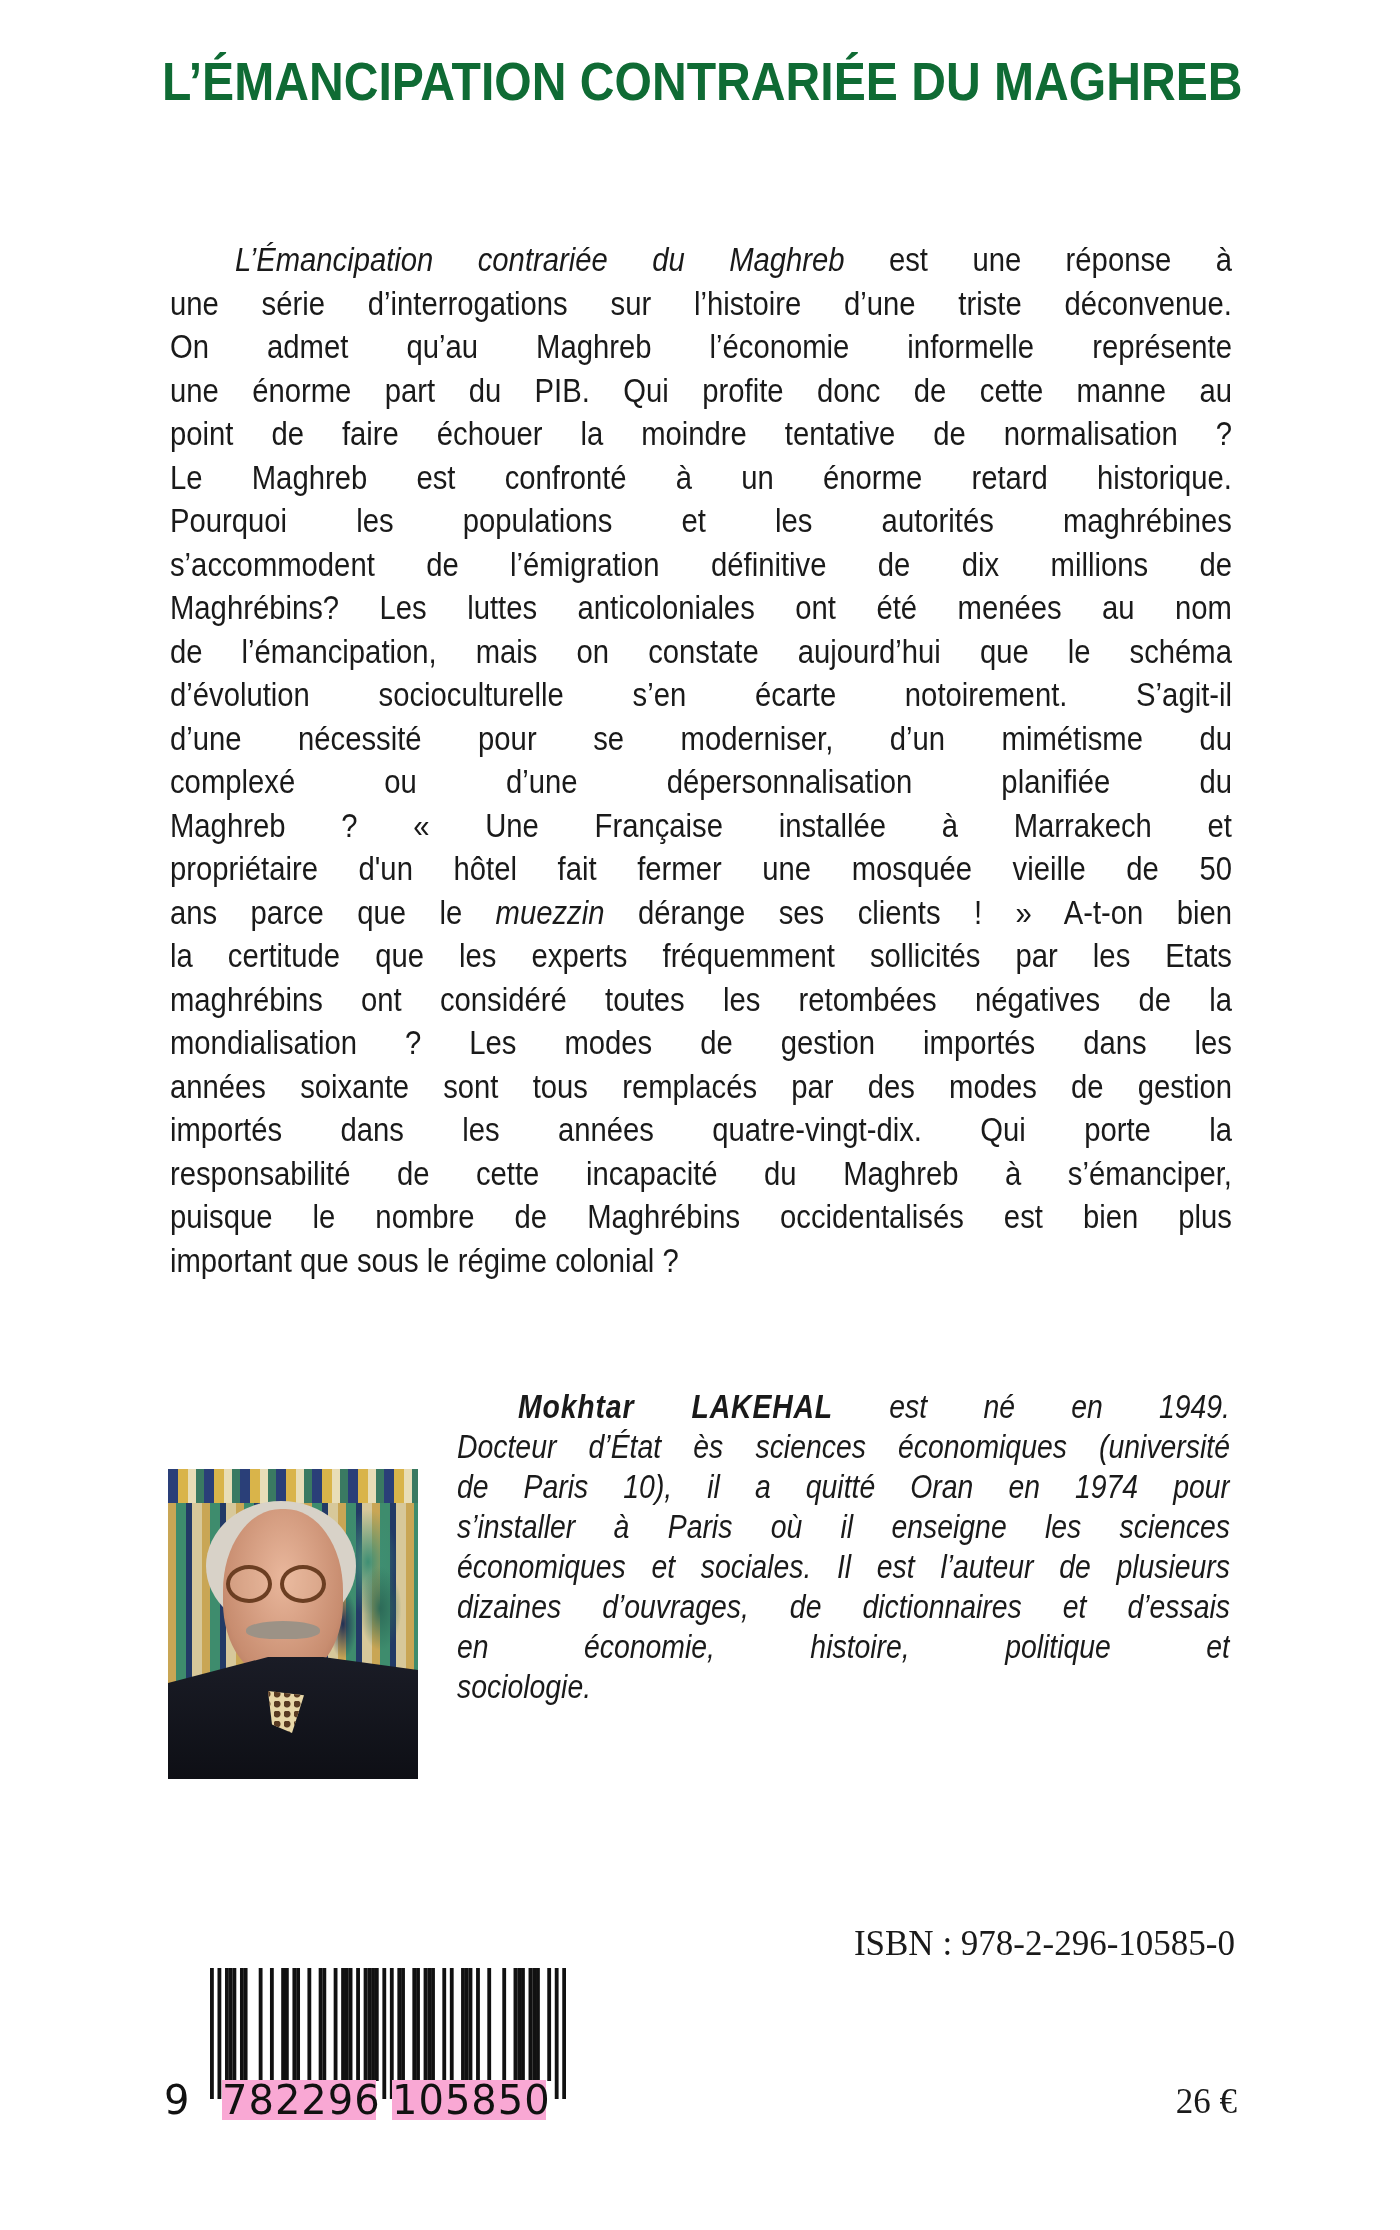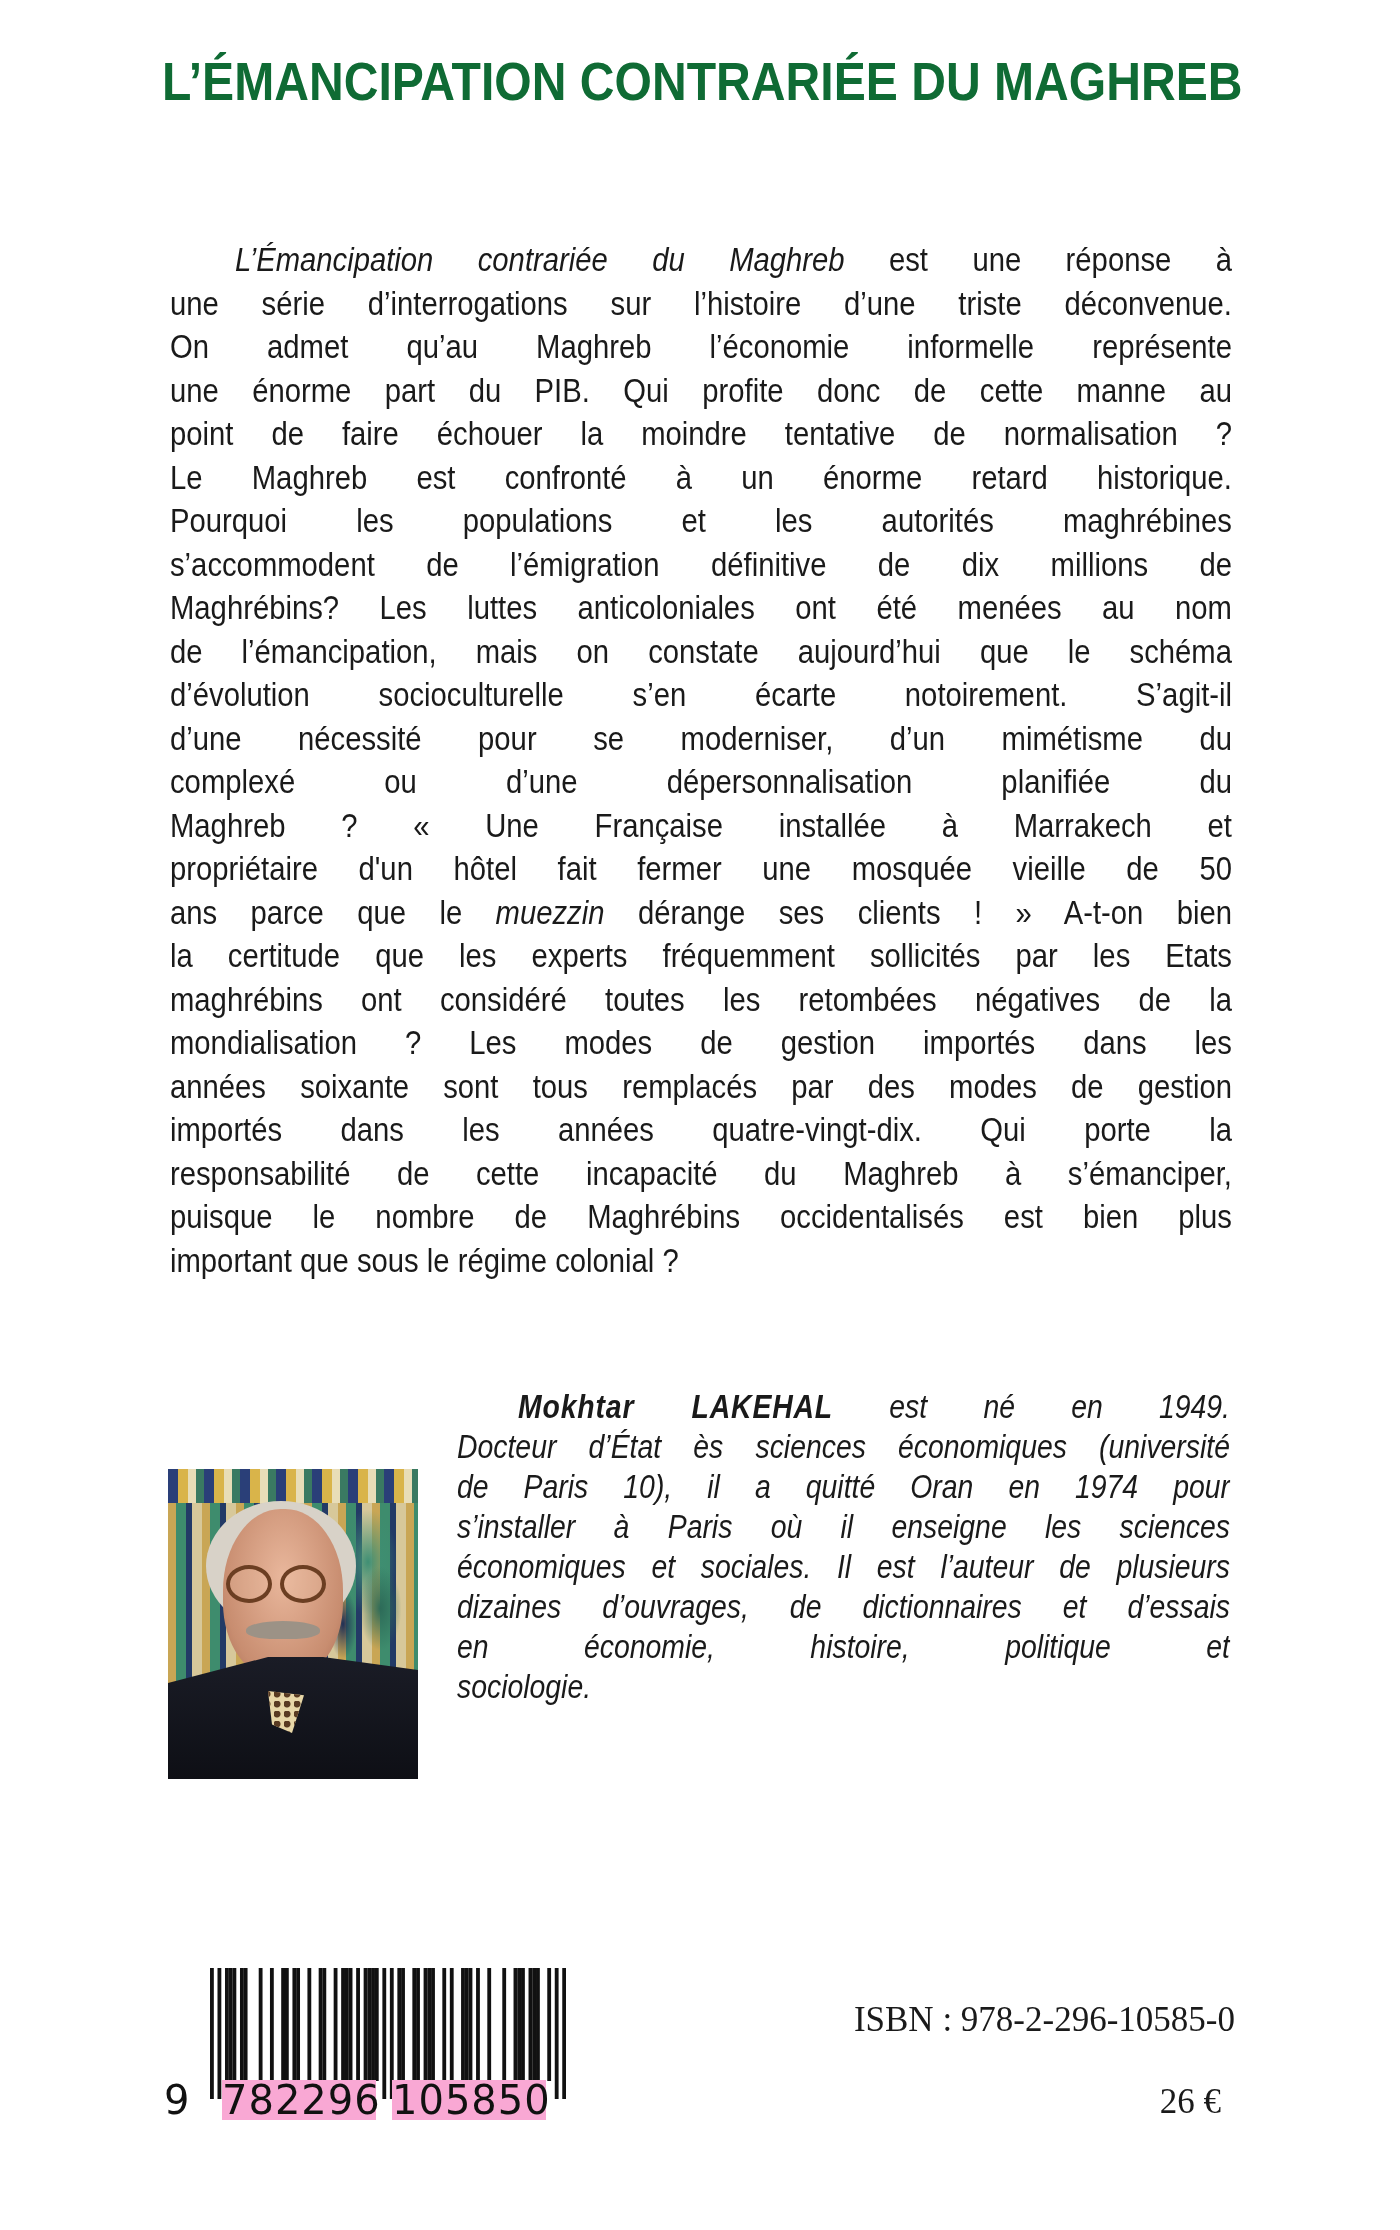--- a/index.html
+++ b/index.html
@@ -53,23 +53,23 @@
            clip-path: polygon(10% 0, 100% 10%, 70% 100%, 20% 80%); }
 
   .barcode { position: absolute; left: 210px; top: 1968px; width: 356px; height: 131px; }
   .barcode svg { display: block; width: 356px; height: 131px; }
   .bc-digit { position: absolute; top: 2080px; font-family: "DejaVu Sans", sans-serif; font-size: 40px;
               line-height: 40px; color: #111; background: #f9a8d4; }
   .bc-first { left: 164px; background: transparent; }
   .bc-left { left: 222px; width: 154px; text-align: center; letter-spacing: 1px; }
   .bc-right { left: 392px; width: 154px; text-align: center; letter-spacing: 1px; }
 
-  .isbn { position: absolute; right: 165px; top: 2000px; font-family: "Liberation Serif", serif; font-size: 35px;
+  .isbn { position: absolute; right: 165px; top: 1924px; font-family: "Liberation Serif", serif; font-size: 35px;
           line-height: 40px; color: #1a1a1a; white-space: nowrap; }
-  .price { position: absolute; right: 179px; top: 2082px; font-family: "Liberation Serif", serif; font-size: 35px;
+  .price { position: absolute; right: 163px; top: 2082px; font-family: "Liberation Serif", serif; font-size: 35px;
            line-height: 40px; color: #1a1a1a; white-space: nowrap; }
 </style>
 </head>
 <body>
 
 <div class="title-wrap">
   <div class="title" id="cover-title" style="transform: scaleX(0.907641);">L’ÉMANCIPATION CONTRARIÉE DU MAGHREB</div>
 </div>
 
 <div class="block" id="main-text">

